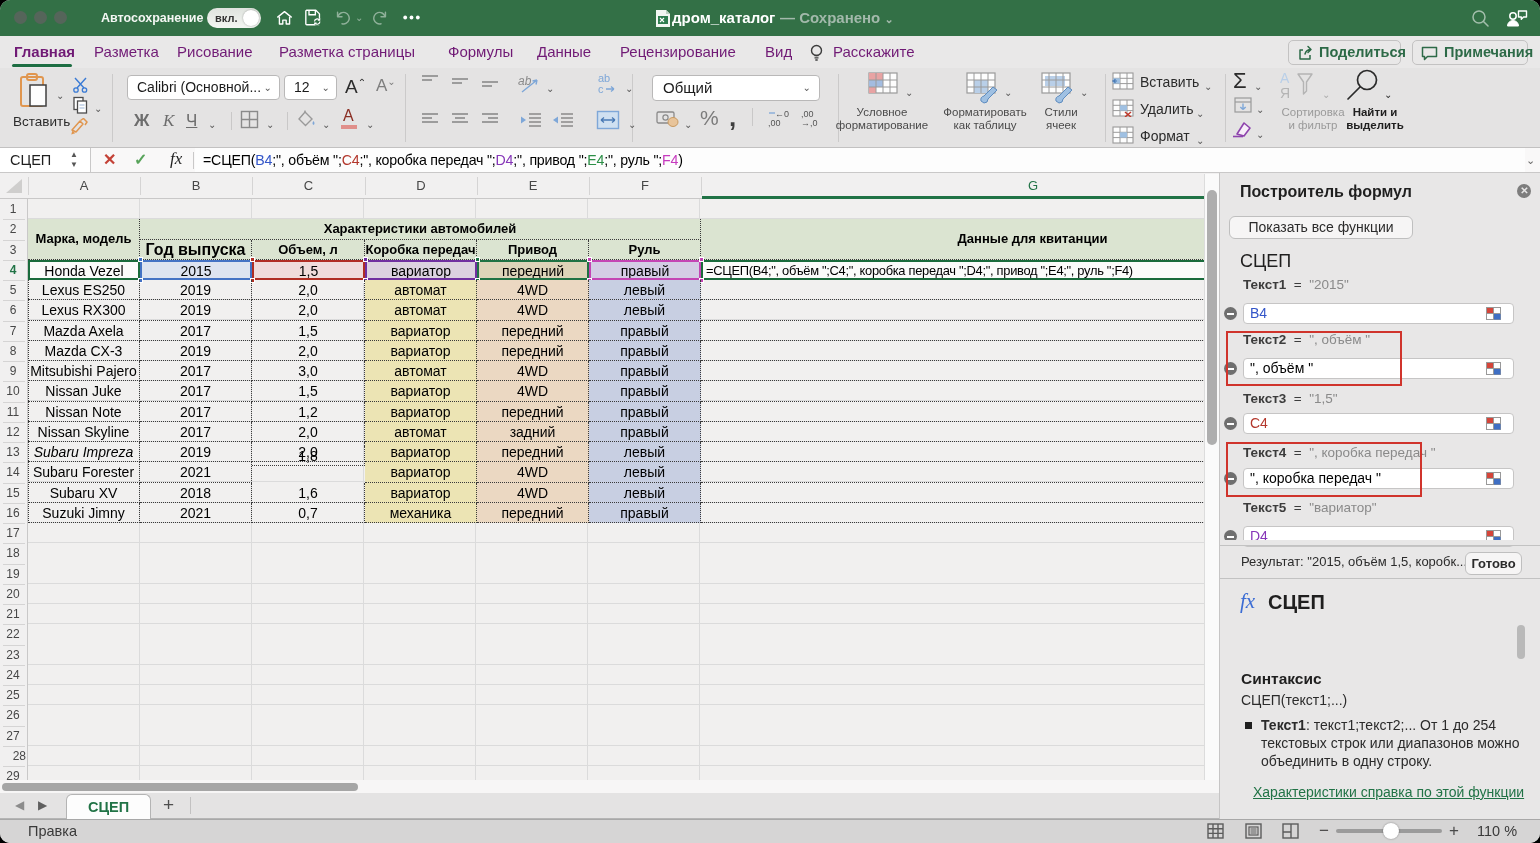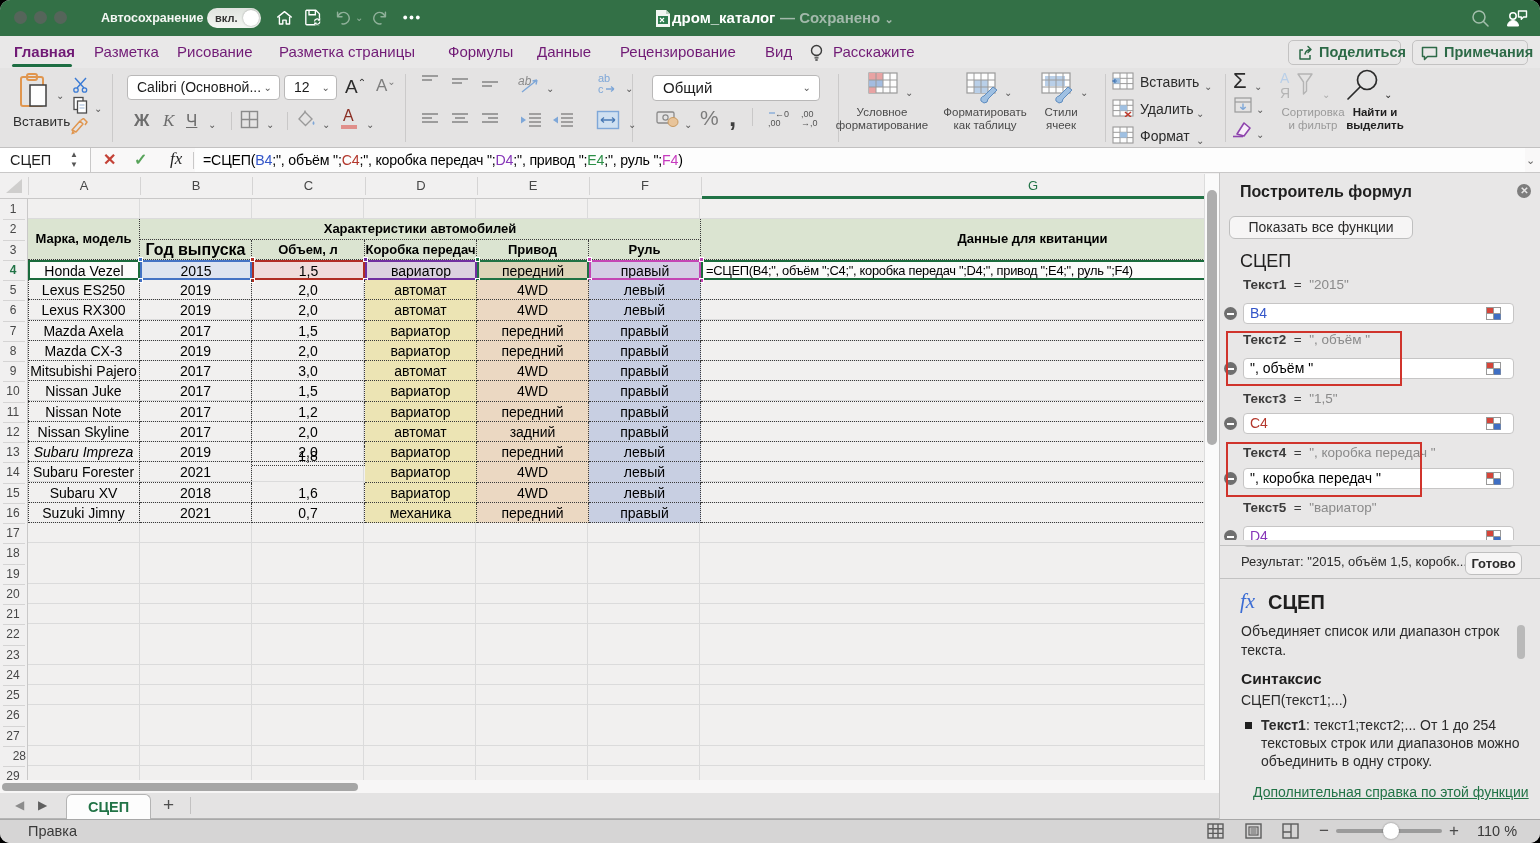--- a/index.html
+++ b/index.html
@@ -604,26 +604,25 @@
       </svg>
       <div class="abs" style="left:0;top:367px;width:310px;height:6px;background:#e8e7e7"></div>
       <div class="redbox" style="left:6px;top:158px;width:176px;height:55px"></div>
       <div class="redbox" style="left:6px;top:269px;width:196px;height:55px"></div>
       <div class="abs" style="left:0;top:372px;width:321px;height:1px;background:#c2c2c2"></div>
       <div class="abs" style="left:21px;top:381px;font-size:13px;color:#2b2b2b">Результат: "2015, объём 1,5, коробк...</div>
       <div class="abs" style="left:245px;top:379px;width:57px;height:23px;background:#f6f5f5;border:1px solid #bfbfbf;border-radius:6px;font-size:13px;font-weight:bold;color:#2b2b2b;text-align:center;line-height:21px">Готово</div>
       <div class="abs" style="left:0;top:405px;width:321px;height:1px;background:#c2c2c2"></div>
       <div class="abs" style="left:20px;top:416px;font-size:21px;font-style:italic;font-family:'Liberation Serif',serif;color:#3b6cd4"><i>fx</i></div>
       <div class="abs" style="left:48px;top:418px;font-size:20px;font-weight:bold;color:#1f1f1f">СЦЕП</div>
-      <div class="abs" style="left:21px;top:449px;font-size:14px;color:#2b2b2b;line-height:19px">Объединяет список или диапазон строк<br>текста.</div>
       <div class="abs" style="left:21px;top:497px;font-size:15.5px;font-weight:bold;color:#1f1f1f">Синтаксис</div>
       <div class="abs" style="left:21px;top:519px;font-size:14px;color:#2b2b2b">СЦЕП(текст1;...)</div>
       <div class="abs" style="left:25px;top:549px;width:7px;height:7px;background:#1f1f1f"></div>
       <div class="abs" style="left:41px;top:543px;font-size:14px;color:#2b2b2b;line-height:18px"><b>Текст1</b>: текст1;текст2;... От 1 до 254<br>текстовых строк или диапазонов можно<br>объединить в одну строку.</div>
-      <div class="abs" style="left:33px;top:611px;font-size:14px;color:#217346;text-decoration:underline">Дополнительная справка по этой функции</div>
+      <div class="abs" style="left:33px;top:611px;font-size:14px;color:#217346;text-decoration:underline">Характеристики справка по этой функции</div>
       <div class="abs" style="left:297px;top:452px;width:8px;height:34px;border-radius:4px;background:#b9b9b9"></div>
 </div>
 <div id="hscroll" class="abs">
       <div class="abs" style="left:2px;top:2.5px;width:356px;height:8px;border-radius:4px;background:#a6a6a6"></div>
     </div>
 <div id="tabbar" class="abs">
 <div class="abs" style="left:15px;top:5px;font-size:12px;color:#8c8c8c">◀</div>
 <div class="abs" style="left:38px;top:5px;font-size:12px;color:#5f5f5f">▶</div>
 <div class="abs" style="left:66px;top:0.5px;width:85px;height:25px;background:#fdfdfd;border:1px solid #b4b4b4;border-bottom:none;border-radius:6px 6px 0 0;text-align:center;font-size:14.5px;font-weight:bold;color:#217346;line-height:24px">СЦЕП</div>
 <div class="abs" style="left:163px;top:1px;font-size:19px;color:#4f4f4f">+</div>

